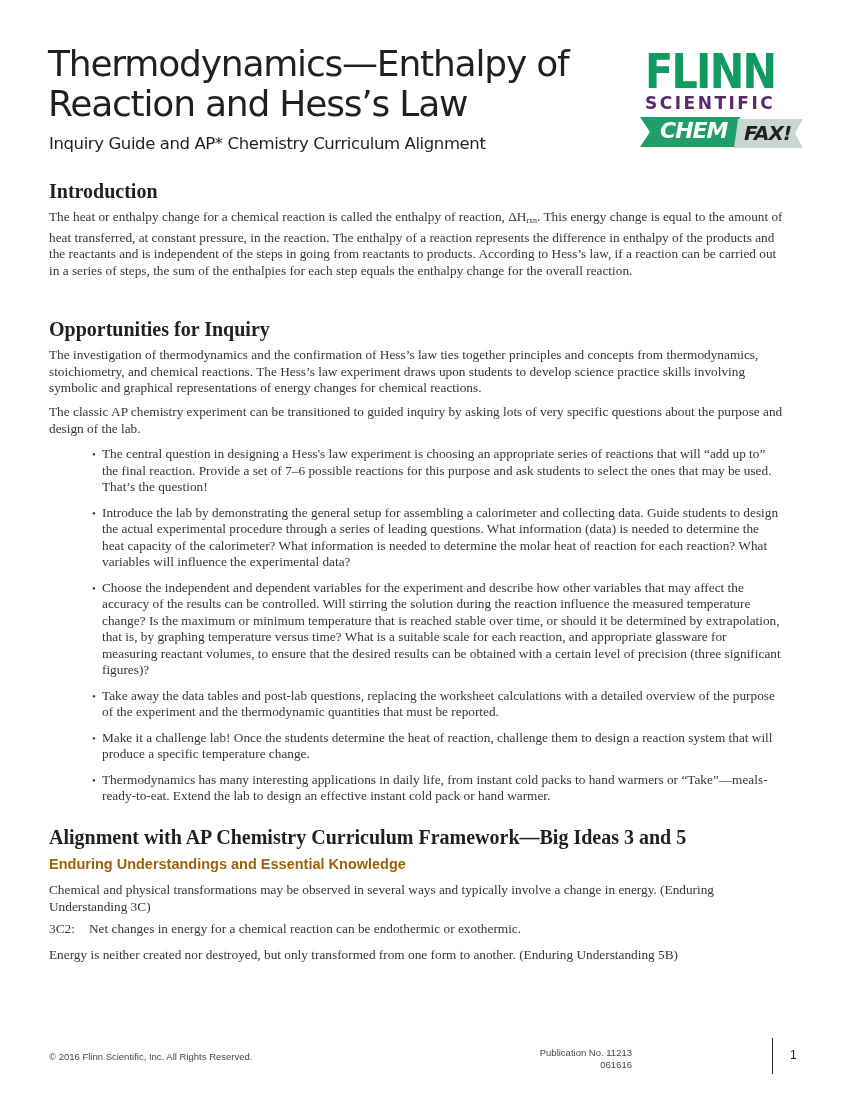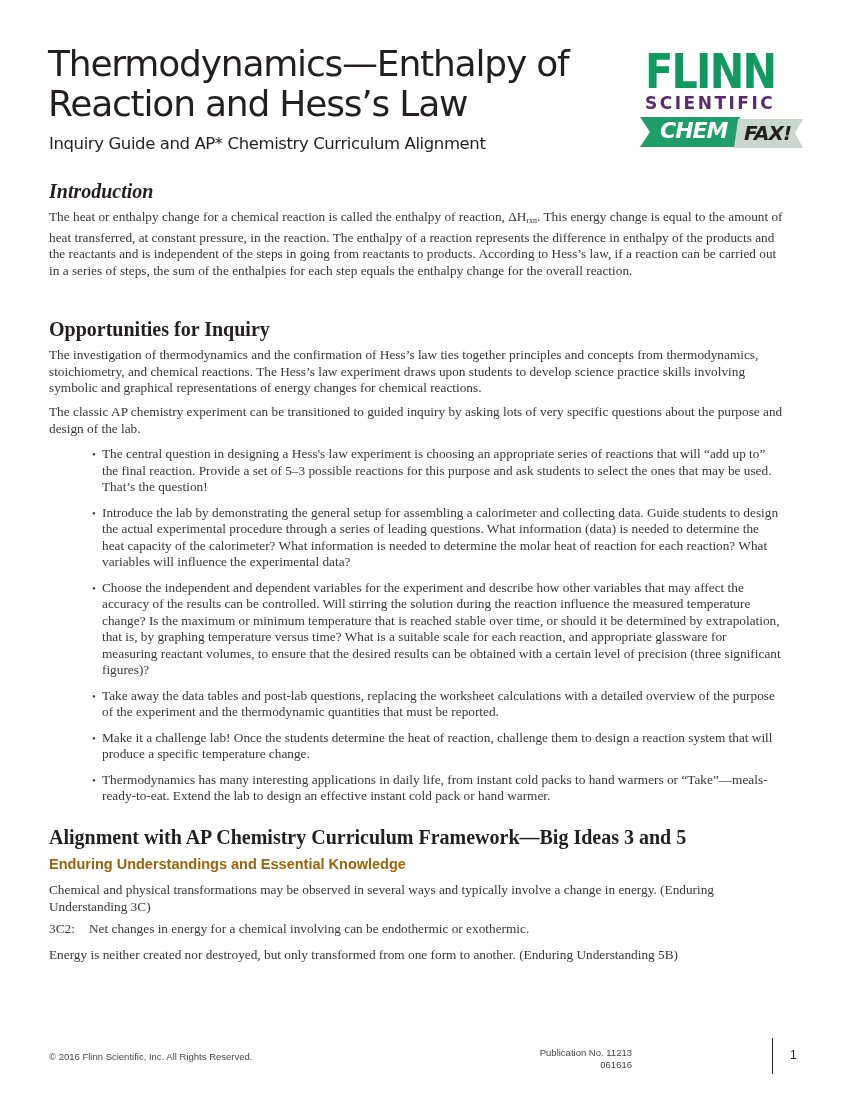--- a/index.html
+++ b/index.html
@@ -91,40 +91,40 @@
     <div class="logo-flinn">FLINN</div>
     <div class="logo-scientific">SCIENTIFIC</div>
     <svg class="logo-banner" viewBox="0 0 163 36" width="163" height="36">
       <polygon points="0,3 100,3 96,33 0,33 10,18" fill="#1f9e69"></polygon>
       <polygon points="98,5 163,5 155,19 163,34 94,34" fill="#c8d6cf"></polygon>
     </svg>
     <div class="logo-chem">CHEM</div>
     <div class="logo-fax">FAX!</div>
   </div>
 
-  <h2 class="h2" style="top:180px;font-style:italic;">Introduction</h2>
+  <h2 class="h2" style="top:180px;">Introduction</h2>
   <p class="para" style="top:209px;"><span>The heat or enthalpy change for a chemical reaction is called the enthalpy of reaction, ΔH</span><sub>rxn</sub><span>. This energy change is equal to the amount of heat transferred, at constant pressure, in the reaction. The enthalpy of a reaction represents the difference in enthalpy of the products and the reactants and is independent of the steps in going from reactants to products. According to Hess’s law, if a reaction can be carried out in a series of steps, the sum of the enthalpies for each step equals the enthalpy change for the overall reaction.</span></p>
 
   <h2 class="h2" style="top:318px;">Opportunities for Inquiry</h2>
   <p class="para" style="top:347px;">The investigation of thermodynamics and the confirmation of Hess’s law ties together principles and concepts from thermodynamics, stoichiometry, and chemical reactions. The Hess’s law experiment draws upon students to develop science practice skills involving symbolic and graphical representations of energy changes for chemical reactions.</p>
   <p class="para" style="top:404px;">The classic AP chemistry experiment can be transitioned to guided inquiry by asking lots of very specific questions about the purpose and design of the lab.</p>
 
   <ul class="bullets">
-    <li><span class="dot">•</span><span>The central question in designing a Hess's law experiment is choosing an appropriate series of reactions that will “add up to” the final reaction. Provide a set of 5–3 possible reactions for this purpose and ask students to select the ones that may be used. That’s the question!</span></li>
+    <li><span class="dot">•</span><span>The central question in designing a Hess's law experiment is choosing an appropriate series of reactions that will “add up to” the final reaction. Provide a set of 7–6 possible reactions for this purpose and ask students to select the ones that may be used. That’s the question!</span></li>
     <li><span class="dot">•</span><span>Introduce the lab by demonstrating the general setup for assembling a calorimeter and collecting data. Guide students to design the actual experimental procedure through a series of leading questions. What information (data) is needed to determine the heat capacity of the calorimeter? What information is needed to determine the molar heat of reaction for each reaction? What variables will influence the experimental data?</span></li>
     <li><span class="dot">•</span><span>Choose the independent and dependent variables for the experiment and describe how other variables that may affect the accuracy of the results can be controlled. Will stirring the solution during the reaction influence the measured temperature change? Is the maximum or minimum temperature that is reached stable over time, or should it be determined by extrapolation, that is, by graphing temperature versus time? What is a suitable scale for each reaction, and appropriate glassware for measuring reactant volumes, to ensure that the desired results can be obtained with a certain level of precision (three significant figures)?</span></li>
     <li><span class="dot">•</span><span>Take away the data tables and post-lab questions, replacing the worksheet calculations with a detailed overview of the purpose of the experiment and the thermodynamic quantities that must be reported.</span></li>
     <li><span class="dot">•</span><span>Make it a challenge lab! Once the students determine the heat of reaction, challenge them to design a reaction system that will produce a specific temperature change.</span></li>
     <li><span class="dot">•</span><span>Thermodynamics has many interesting applications in daily life, from instant cold packs to hand warmers or “Take”—meals-ready-to-eat. Extend the lab to design an effective instant cold pack or hand warmer.</span></li>
   </ul>
 
   <h2 class="h2" style="top:826px;">Alignment with AP Chemistry Curriculum Framework—Big Ideas 3 and 5</h2>
   <h3 class="h3" style="top:855px;">Enduring Understandings and Essential Knowledge</h3>
   <p class="para" style="top:882px;">Chemical and physical transformations may be observed in several ways and typically involve a change in energy. (Enduring Understanding 3C)</p>
-  <p class="para ek-hang" style="top:921px;"><span class="ek-code" style="text-indent:0;">3C2:</span><span>Net changes in energy for a chemical involving can be endothermic or exothermic.</span></p>
+  <p class="para ek-hang" style="top:921px;"><span class="ek-code" style="text-indent:0;">3C2:</span><span>Net changes in energy for a chemical reaction can be endothermic or exothermic.</span></p>
   <p class="para" style="top:947px;">Energy is neither created nor destroyed, but only transformed from one form to another. (Enduring Understanding 5B)</p>
 
   <div class="footer-copy">© 2016 Flinn Scientific, Inc. All Rights Reserved.</div>
   <div class="footer-pub">
     <div>Publication No. 11213</div>
     <div>061616</div>
   </div>
   <div class="footer-rule"></div>
   <div class="footer-page">1</div>
 

